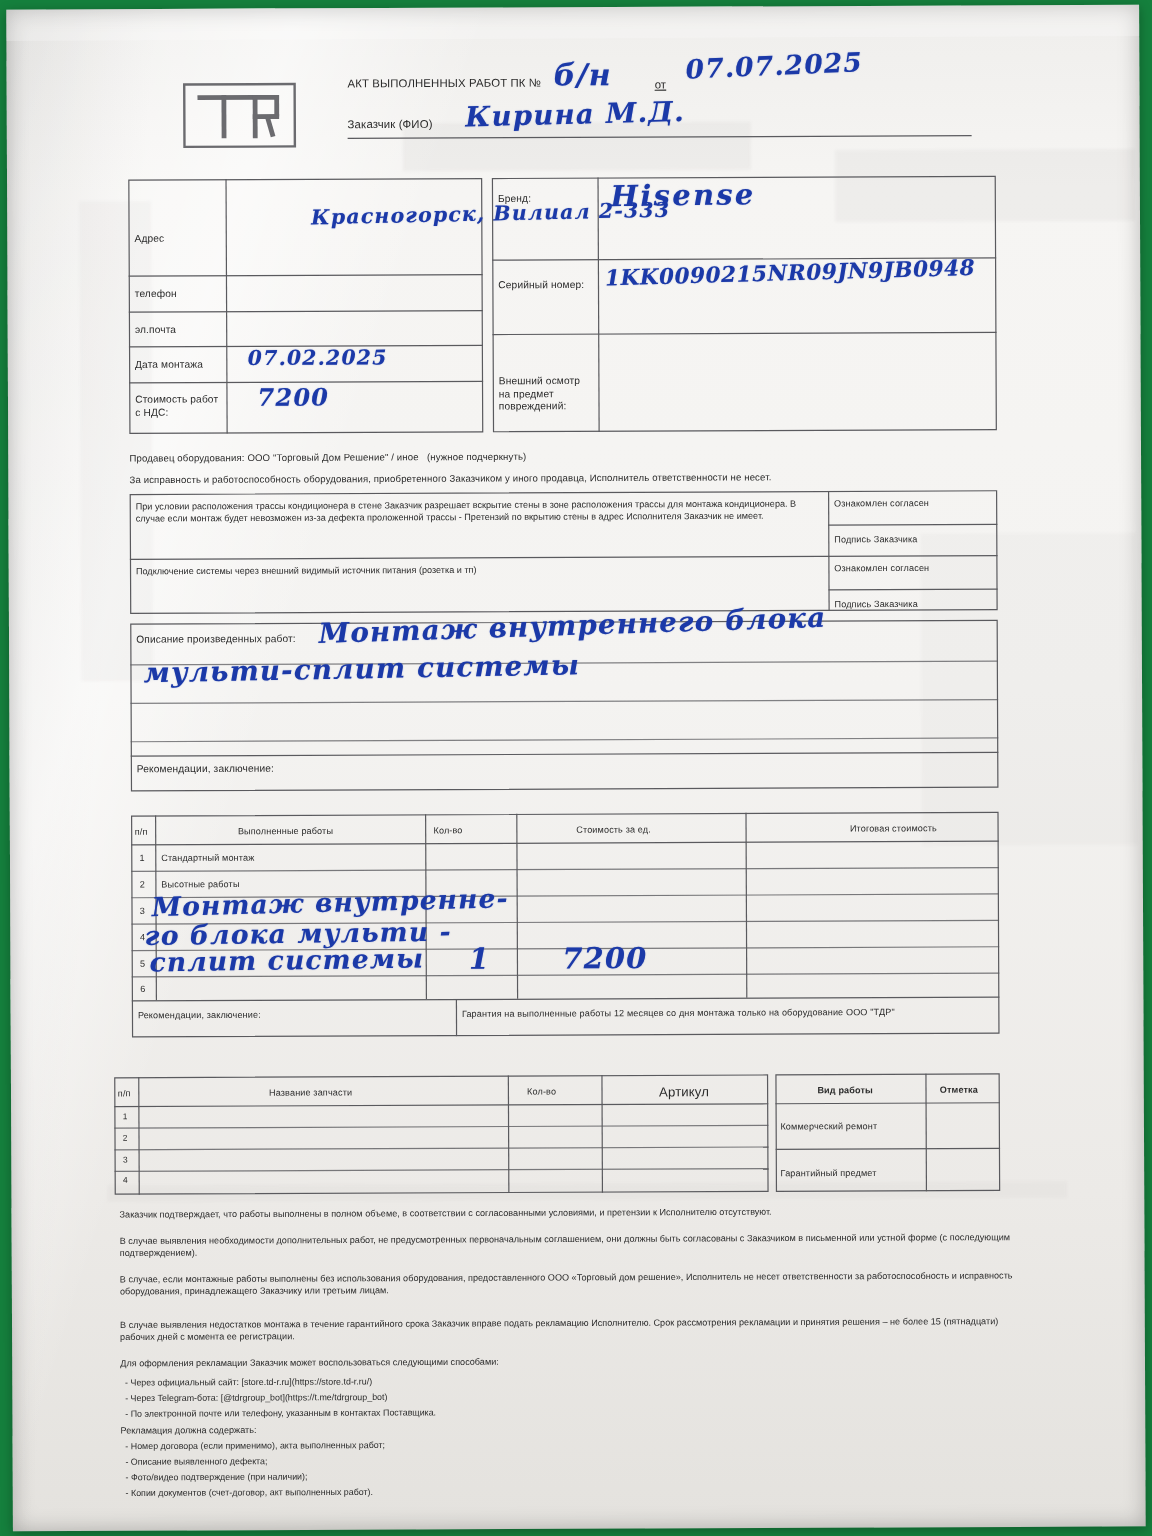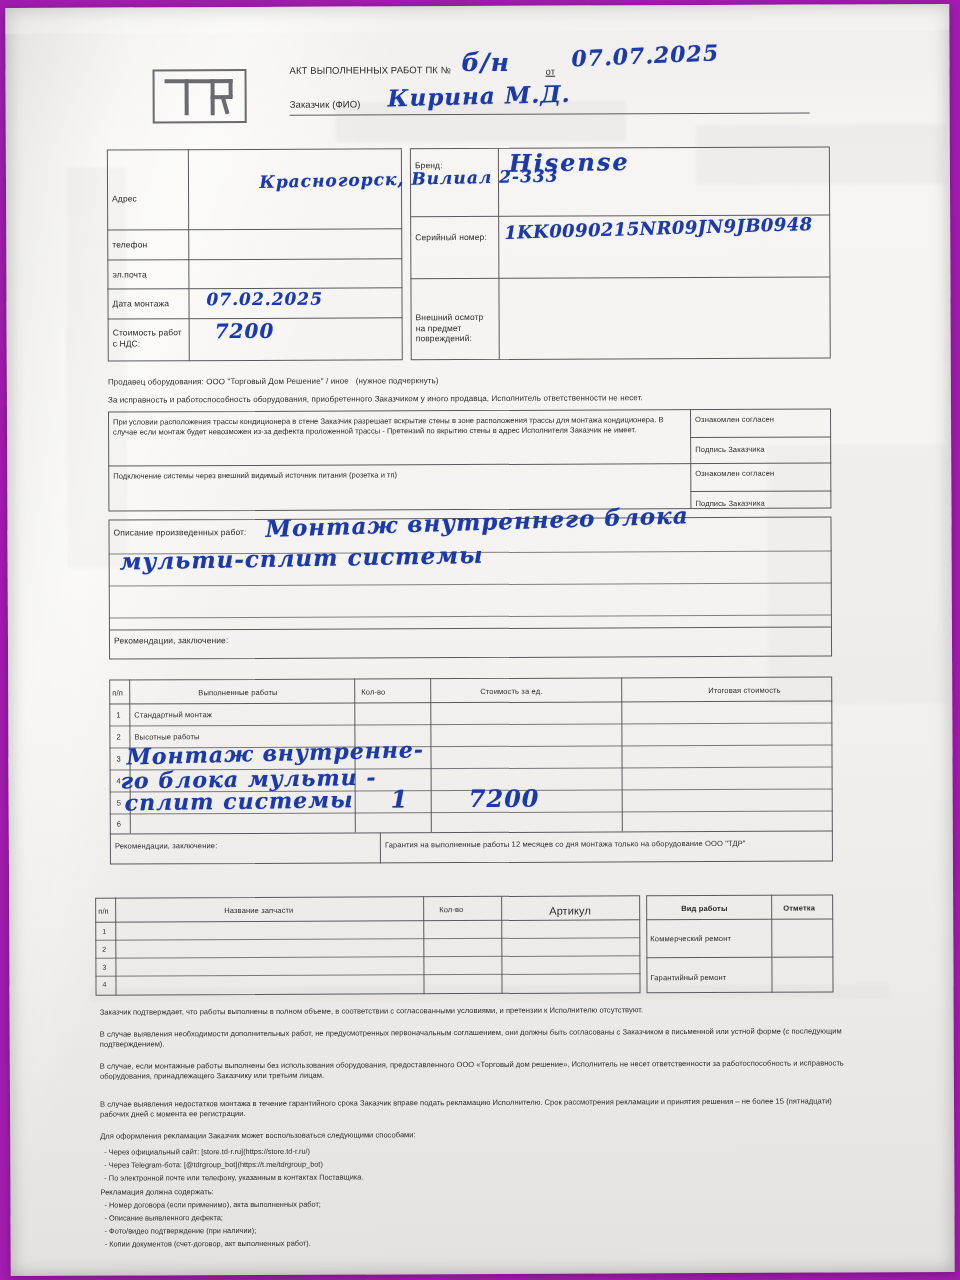--- a/index.html
+++ b/index.html
@@ -8,21 +8,21 @@
     background: #b9b6b2;
   }
   body {
     font-family: "Liberation Sans", sans-serif;
   }
   #page {
     position: relative;
     width: 960px;
     height: 1280px;
     overflow: hidden;
-    background: #a21caf;
+    background: #15803d;
   }
   
   #sheet {
     position: absolute;
     left: 8px;
     top: 6px;
     width: 944px;
     height: 1268px;
     background:
       linear-gradient(108deg, rgba(255,255,255,0.0) 0%, rgba(255,255,255,0.55) 18%, rgba(255,255,255,0.0) 30%),
@@ -252,21 +252,21 @@
       <div class="t" style="left:93px;top:973px;font-size:7px;">4</div>
 
       <div class="bx" style="left:637px;top:890px;width:187px;height:98px;"></div>
       <div class="ln" style="left:637px;top:914px;width:187px;height:1px;"></div>
       <div class="ln" style="left:637px;top:952px;width:187px;height:1px;"></div>
       <div class="ln" style="left:762px;top:890px;width:1px;height:98px;"></div>
 
       <div class="t" style="left:672px;top:899px;font-size:7.6px;font-weight:bold;">Вид работы</div>
       <div class="t" style="left:774px;top:899px;font-size:7.6px;font-weight:bold;">Отметка</div>
       <div class="t" style="left:641px;top:929px;font-size:7.6px;">Коммерческий ремонт</div>
-      <div class="t" style="left:641px;top:968px;font-size:7.6px;">Гарантийный ремонт</div>
+      <div class="t" style="left:641px;top:968px;font-size:7.6px;">Гарантийный предмет</div>
 
       <div class="tw" style="left:90px;top:1000px;width:760px;font-size:7.6px;">Заказчик подтверждает, что работы выполнены в полном объеме, в соответствии с согласованными условиями, и претензии к Исполнителю отсутствуют.</div>
       <div class="tw" style="left:90px;top:1022px;width:760px;font-size:7.6px;">В случае выявления необходимости дополнительных работ, не предусмотренных первоначальным соглашением, они должны быть согласованы с Заказчиком в письменной или устной форме (с последующим подтверждением).</div>
       <div class="tw" style="left:90px;top:1054px;width:760px;font-size:7.6px;">В случае, если монтажные работы выполнены без использования оборудования, предоставленного ООО «Торговый дом решение», Исполнитель не несет ответственности за работоспособность и исправность оборудования, принадлежащего Заказчику или третьим лицам.</div>
       <div class="tw" style="left:90px;top:1092px;width:760px;font-size:7.6px;">В случае выявления недостатков монтажа в течение гарантийного срока Заказчик вправе подать рекламацию Исполнителю. Срок рассмотрения рекламации и принятия решения – не более 15 (пятнадцати) рабочих дней с момента ее регистрации.</div>
       <div class="tw" style="left:90px;top:1124px;width:760px;font-size:7.6px;">Для оформления рекламации Заказчик может воспользоваться следующими способами:</div>
 
       <div class="tw" style="left:94px;top:1140px;width:760px;font-size:7.4px;">- Через официальный сайт: [store.td-r.ru](https://store.td-r.ru/)</div>
       <div class="tw" style="left:94px;top:1153px;width:760px;font-size:7.4px;">- Через Telegram-бота: [@tdrgroup_bot](https://t.me/tdrgroup_bot)</div>
       <div class="tw" style="left:94px;top:1166px;width:760px;font-size:7.4px;">- По электронной почте или телефону, указанным в контактах Поставщика.</div>

